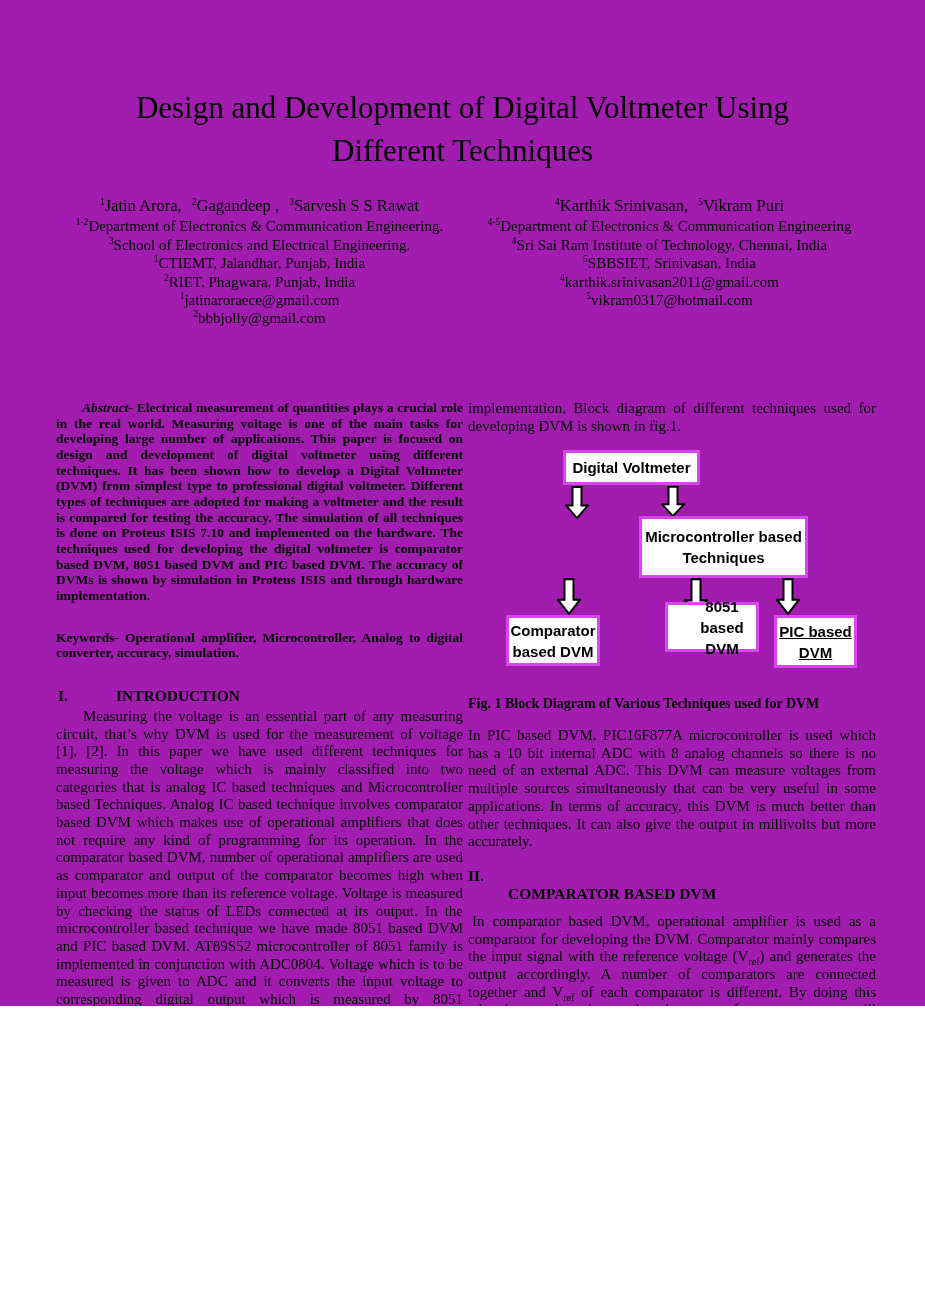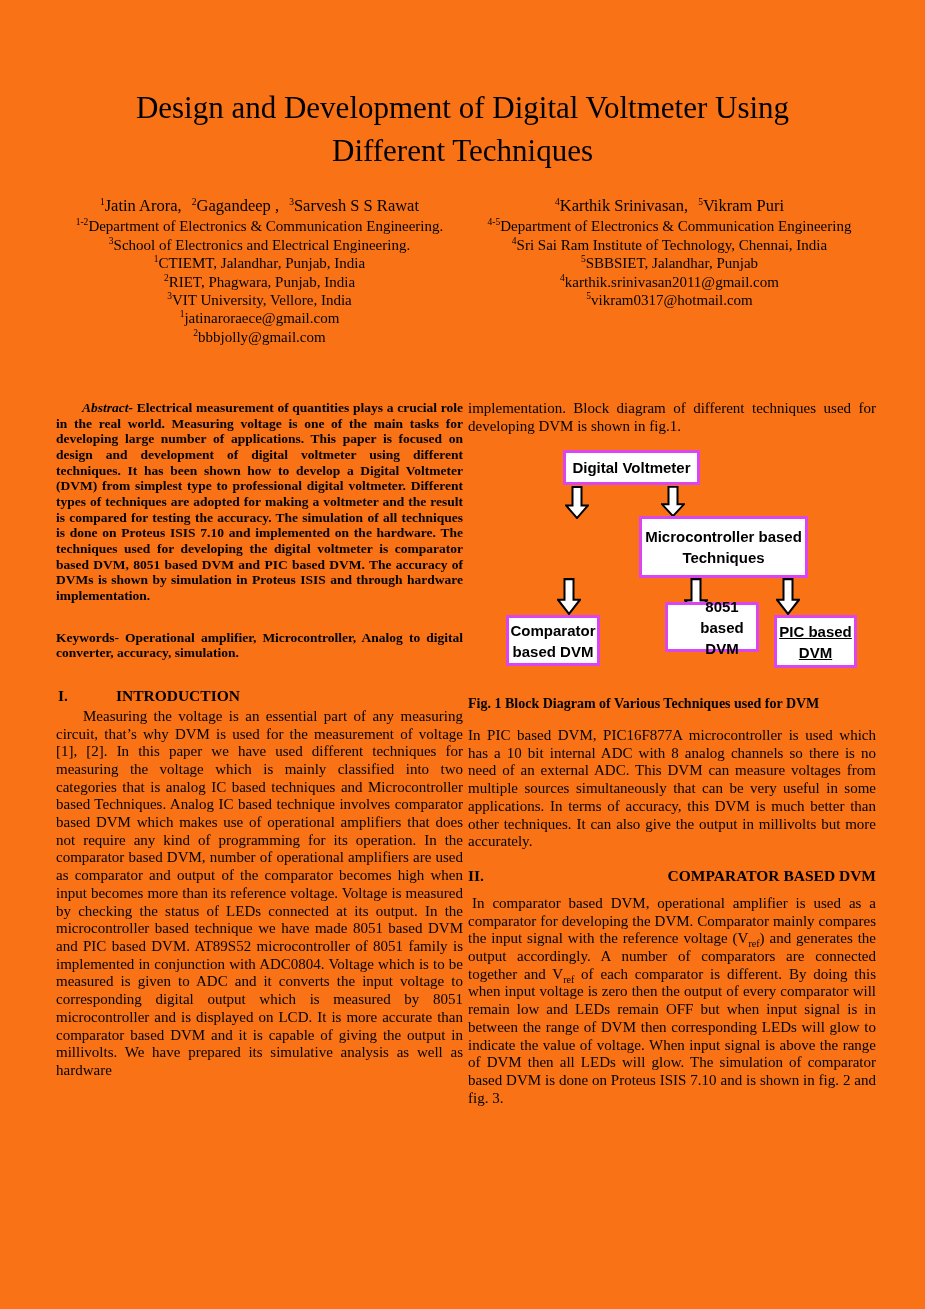--- a/index.html
+++ b/index.html
@@ -1,21 +1,21 @@
 <!DOCTYPE html>
 <html><head>
 <meta charset="utf-8">
 <style>
   * { margin: 0; padding: 0; box-sizing: border-box; }
   html, body { background: #ffffff; }
   .page {
     position: relative;
     width: 925px;
-    height: 1309px;
-    background: #f97316;
+    height: 1006px;
+    background: #a21caf;
     color: #000000;
     font-family: "Liberation Serif", serif;
     overflow: hidden;
   }
   .title {
     position: absolute;
     top: 86px;
     left: 0;
     width: 925px;
     text-align: center;
@@ -59,21 +59,21 @@
 
   .heading {
     font-weight: bold;
     font-size: 15.5px;
     line-height: 18px;
     display: flex;
     text-align: left;
   }
   .heading-1 { margin-top: 26px; margin-left: 2px; }
   .heading-1 .h-title { margin-left: 48px; }
-  .heading-2 { margin-top: 16px; justify-content: space-between; }
+  .heading-2 { margin-top: 16px; justify-content: space-between; flex-direction: column; }
   .heading-2 .h-title { margin-left: 40px; }
 
   .para { text-align: justify; }
   .intro-para { margin-top: 3px; text-indent: 27px; }
   .pic-para { margin-top: 15px; }
   .comp-para { margin-top: 10px; text-indent: 4px; }
   .vsub { font-size: 10px; vertical-align: sub; line-height: 0; }
 
   .fig-caption {
     text-align: left;
@@ -126,33 +126,32 @@
   <div class="authors authors-left">
     <div class="names-line">
       <span class="name-seg"><sup>1</sup><span>Jatin Arora,</span></span>
       <span class="name-seg"><sup>2</sup><span>Gagandeep ,</span></span>
       <span class="name-seg"><sup>3</sup><span>Sarvesh S S Rawat</span></span>
     </div>
     <div><sup>1-2</sup><span>Department of Electronics &amp; Communication Engineering.</span></div>
     <div><sup>3</sup><span>School of Electronics and Electrical Engineering.</span></div>
     <div><sup>1</sup><span>CTIEMT, Jalandhar, Punjab, India</span></div>
     <div><sup>2</sup><span>RIET, Phagwara, Punjab, India</span></div>
-    <div><sup>3</sup><span>VIT University, Vellore, India</span></div>
     <div><sup>1</sup><span>jatinaroraece@gmail.com</span></div>
     <div><sup>2</sup><span>bbbjolly@gmail.com</span></div>
   </div>
 
   <div class="authors authors-right">
     <div class="names-line">
       <span class="name-seg"><sup>4</sup><span>Karthik Srinivasan,</span></span>
       <span class="name-seg"><sup>5</sup><span>Vikram Puri</span></span>
     </div>
     <div><sup>4-5</sup><span>Department of Electronics &amp; Communication Engineering</span></div>
     <div><sup>4</sup><span>Sri Sai Ram Institute of Technology, Chennai, India</span></div>
-    <div><sup>5</sup><span>SBBSIET, Jalandhar, Punjab</span></div>
+    <div><sup>5</sup><span>SBBSIET, Srinivasan, India</span></div>
     <div><sup>4</sup><span>karthik.srinivasan2011@gmail.com</span></div>
     <div><sup>5</sup><span>vikram0317@hotmail.com</span></div>
   </div>
 
   <div class="col col-left">
     <p class="abstract"><span class="abs-label">Abstract-</span><span> Electrical measurement of quantities plays a crucial role in the real world. Measuring voltage is one of the main tasks for developing large number of applications. This paper is focused on design and development of digital voltmeter using different techniques. It has been shown how to develop a Digital Voltmeter (DVM) from simplest type to professional digital voltmeter. Different types of techniques are adopted for making a voltmeter and the result is compared for testing the accuracy. The simulation of all techniques is done on Proteus ISIS 7.10 and implemented on the hardware. The techniques used for developing the digital voltmeter is comparator based DVM, 8051 based DVM and PIC based DVM. The accuracy of DVMs is shown by simulation in Proteus ISIS and through hardware implementation.</span></p>
     <p class="keywords"><span>Keywords-</span><span> Operational amplifier, Microcontroller, Analog to digital converter, accuracy, simulation.</span></p>
     <div class="heading heading-1">
       <span>I.</span>
       <span class="h-title">INTRODUCTION</span>

